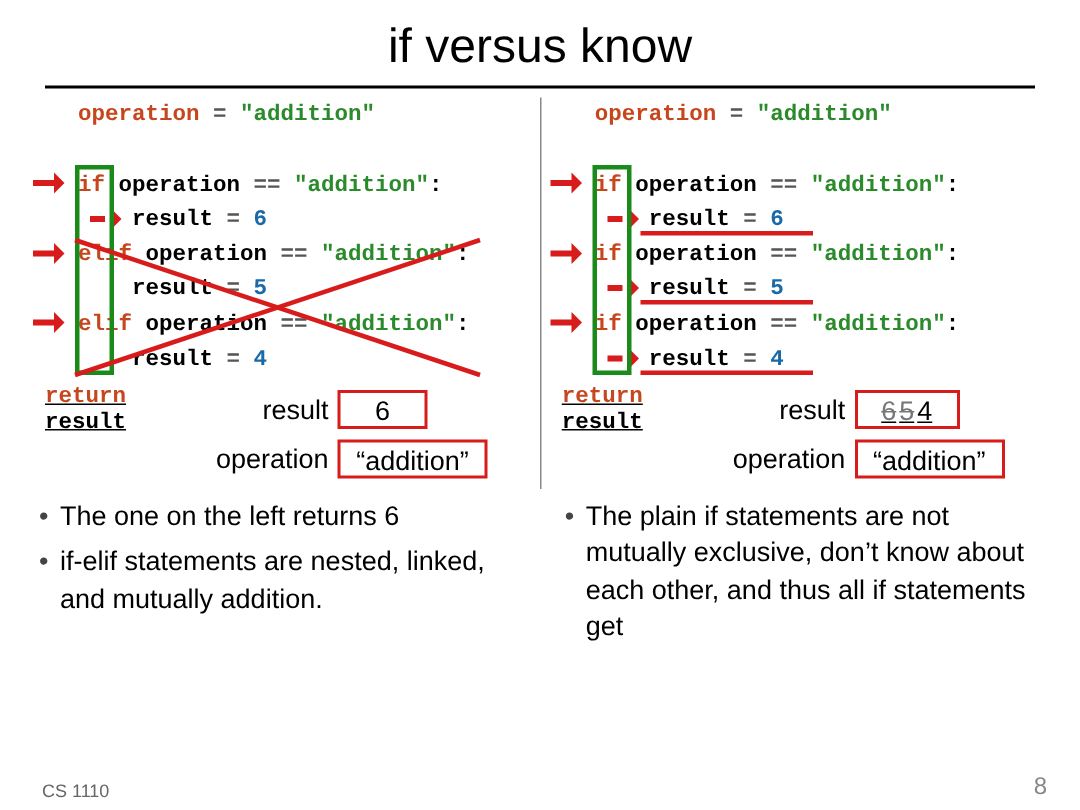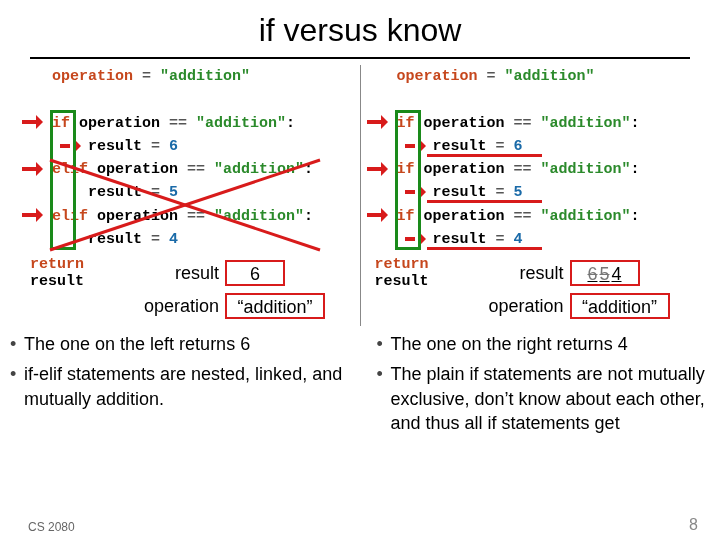--- a/index.html
+++ b/index.html
@@ -102,21 +102,21 @@
     padding: 0 8px;
     text-align: center;
     font-size: 18px;
     line-height: 24px;
     height: 26px;
     background: #fff;
   }
   .struck { text-decoration: line-through; color:#777; margin-right:2px; }
   .bullets {
     display: flex;
-    padding: 6px 10px 0;
+    padding: 6px 26px 0;
     gap: 33px;
   }
   .bcol { flex: 1; font-size: 18px; line-height: 1.35; }
   .bcol .bullet { position: relative; padding-left: 14px; margin-bottom: 6px; }
   .bcol .bullet::before {
     content: "•";
     position: absolute; left: 0; top: 0;
     color: #444;
   }
   .footer-left {
@@ -125,21 +125,21 @@
     font-size: 12px;
     color: #666;
   }
   .footer-right {
     position: absolute;
     right: 22px; bottom: 6px;
     font-size: 16px;
     color: #888;
   }
   .codeproper { position: relative; }
-  .mono-ret { font-family: "Courier New", monospace; font-weight: bold; font-size:15px; }
+  .mono-ret { font-family: "Courier New", monospace; font-weight: bold; font-size:15px;text-decoration:underline; }
 </style>
 </head>
 <body>
 
 <div class="title">if versus know</div>
 <hr class="hr">
 
 <div class="columns">
 
   <div class="col">
@@ -219,19 +219,18 @@
     </div>
   </div>
 </div>
 
 <div class="bullets">
   <div class="bcol">
     <div class="bullet">The one on the left returns 6</div>
     <div class="bullet">if-elif statements are nested, linked, and mutually addition.</div>
   </div>
   <div class="bcol">
-    <div class="bullet">The one on the right returns 4</div>
     <div class="bullet">The plain if statements are not mutually exclusive, don’t know about each other, and thus all if statements get</div>
   </div>
 </div>
 
-<div class="footer-left">CS 2080</div>
+<div class="footer-left">CS 1110</div>
 <div class="footer-right">8</div>
 
 </body></html>

